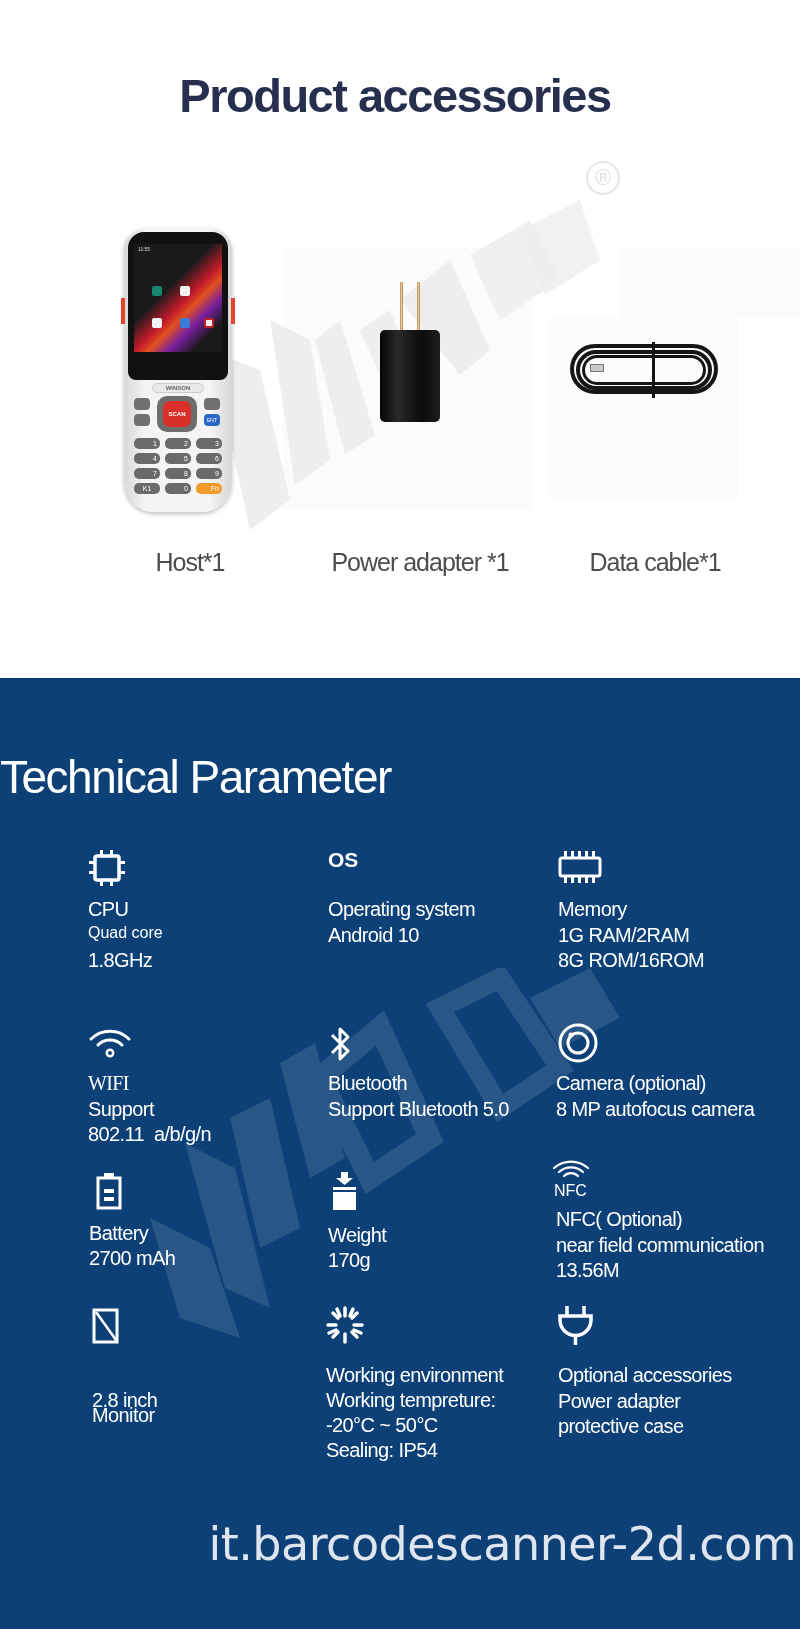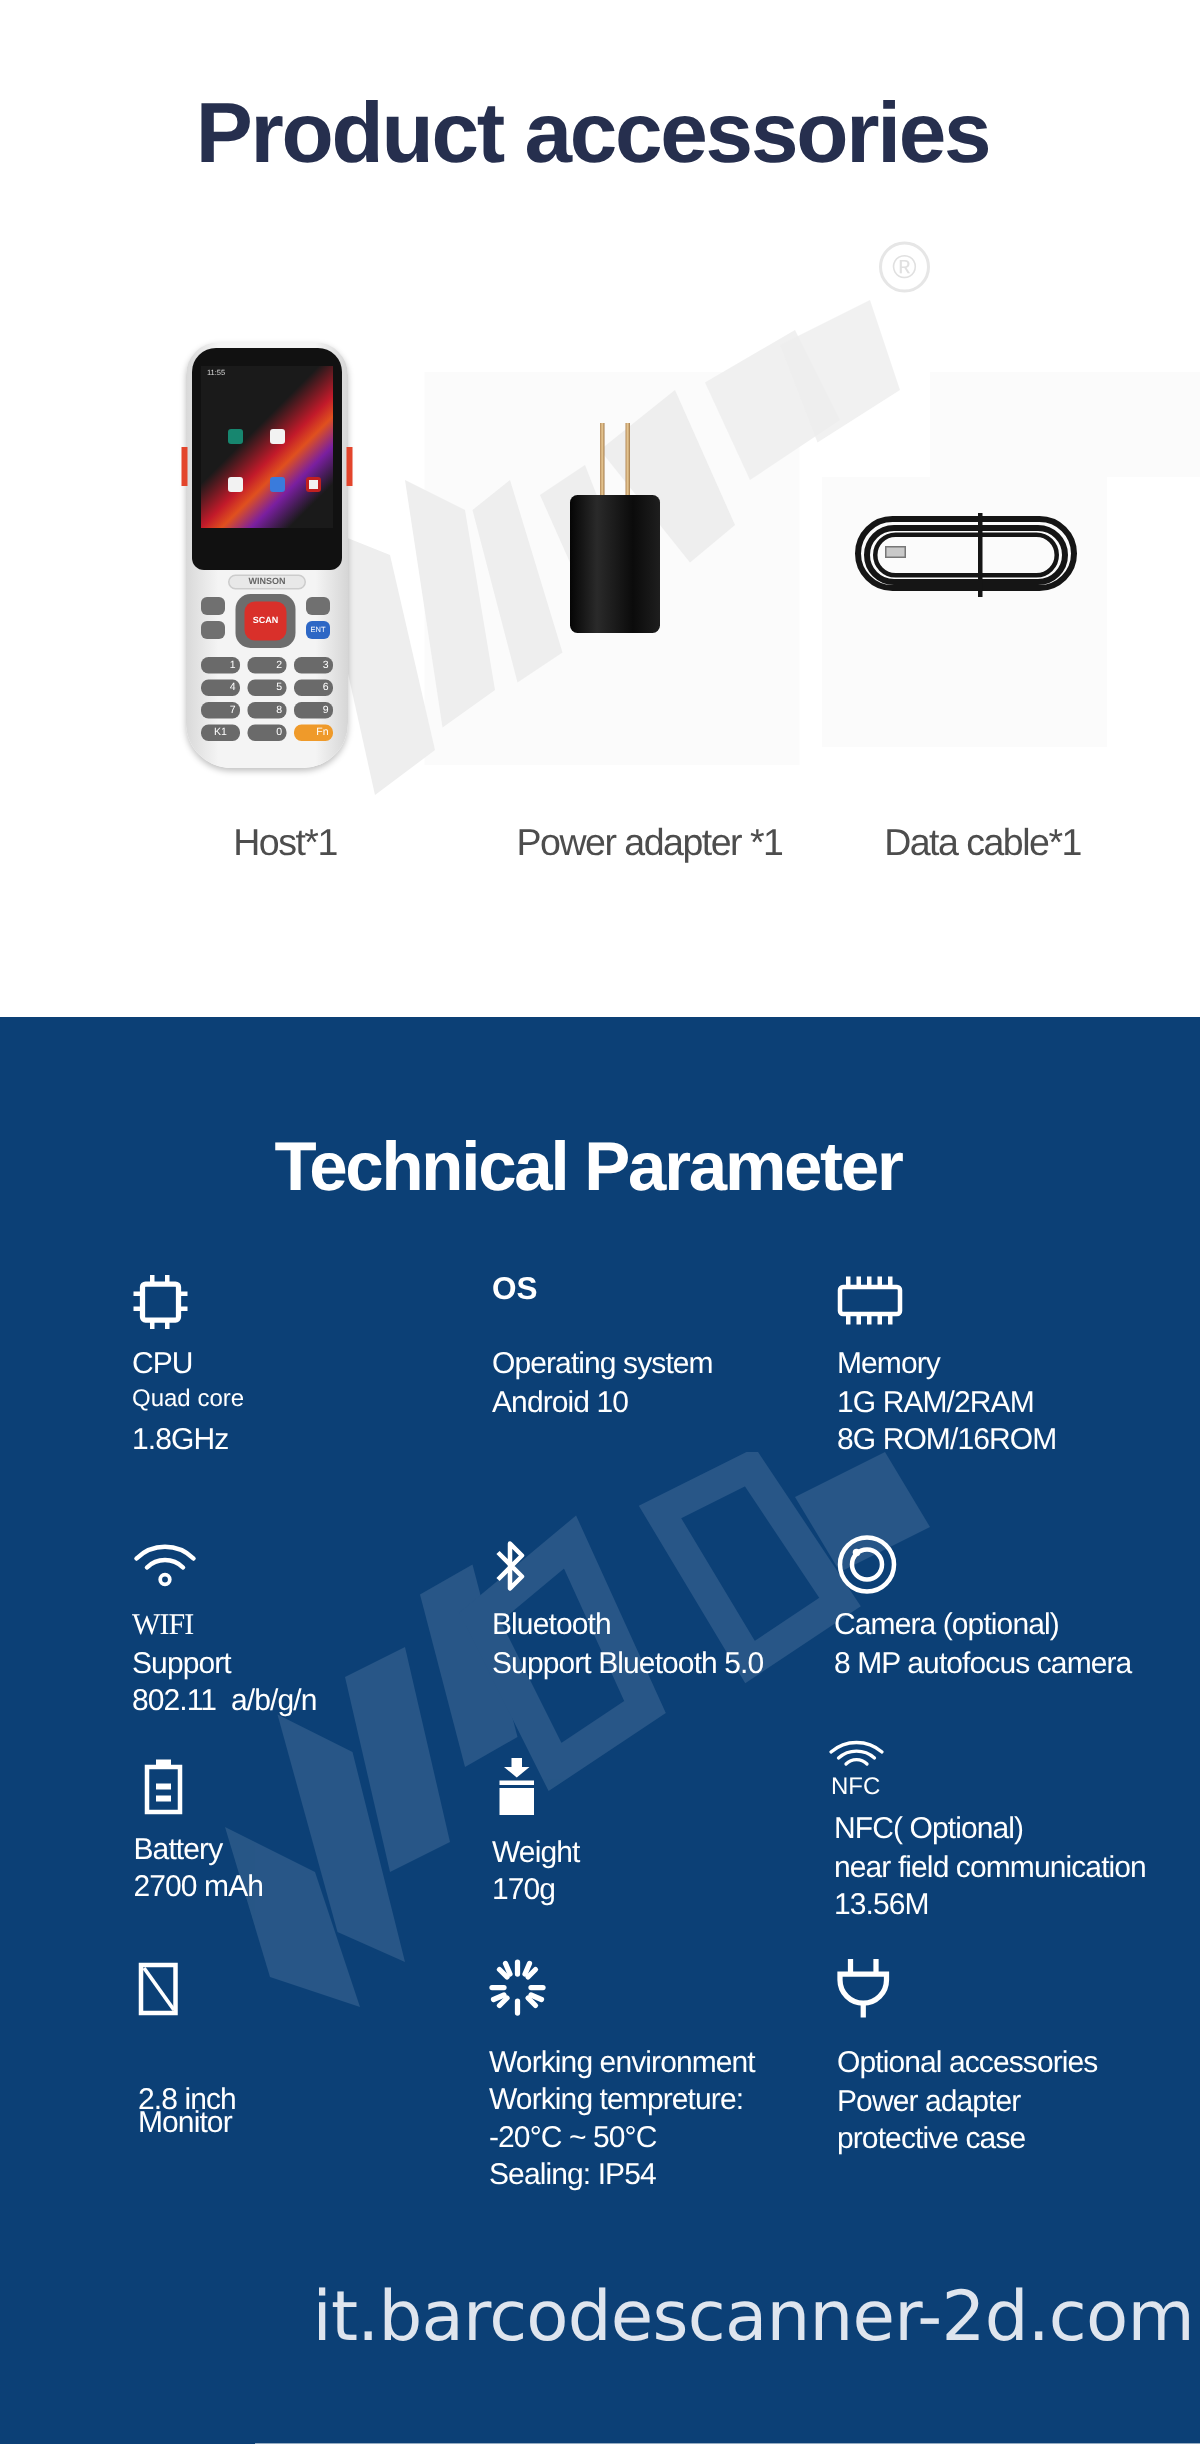--- a/index.html
+++ b/index.html
@@ -1,21 +1,21 @@
 <!DOCTYPE html>
 <html><head>
   <meta charset="utf-8">
   <style>
     * { box-sizing: border-box; margin: 0; padding: 0; }
     html, body { width: 800px; height: 1629px; overflow: hidden; background: #ffffff; }
     body { position: relative; font-family: "Liberation Sans", "DejaVu Sans", sans-serif; }
 
     
     .accessories { position: absolute; left: 0; top: 0; width: 800px; height: 678px; background: #ffffff; overflow: hidden; }
-    .acc-title { position: absolute; left: 0; width: 790px; top: 56px; text-align: center; font-size: 57px; font-weight: bold; color: #262f4e; letter-spacing: -1.5px; }
+    .acc-title { position: absolute; left: 0; width: 790px; top: 68px; text-align: center; font-size: 47px; font-weight: bold; color: #262f4e; letter-spacing: -1.5px; }
     .watermark-light { position: absolute; left: 200px; top: 200px; width: 440px; height: 340px; opacity: 1; }
     .reg-mark { position: absolute; left: 586px; top: 161px; width: 34px; height: 34px; border: 2px solid #e6e6e6; border-radius: 50%; color: #e0e0e0; font-size: 22px; text-align: center; line-height: 30px; }
     .panel-bg { position: absolute; background: #fbfbfb; }
 
     
     .host { position: absolute; left: 124px; top: 228px; width: 108px; height: 284px; background: linear-gradient(90deg,#d9d9d9 0%,#f4f4f4 20%,#f4f4f4 80%,#d6d6d6 100%); border-radius: 22px 22px 30px 30px; box-shadow: 0 2px 4px rgba(0,0,0,0.25); }
     .host-screen-frame { position: absolute; left: 4px; top: 4px; width: 100px; height: 148px; background: #111; border-radius: 16px 16px 8px 8px; }
     .host-screen { position: absolute; left: 6px; top: 12px; width: 88px; height: 108px; background: linear-gradient(135deg,#1a1a1a 0%,#1a1a1a 40%,#c21a2a 55%,#e0501e 62%,#7a1fa0 72%,#1a1a1a 85%); }
     .host-statusbar { position: absolute; left: 4px; top: 2px; font-size: 5px; color: #ddd; font-family: "Liberation Sans", sans-serif; }
     .app { position: absolute; width: 10px; height: 10px; border-radius: 2px; }
@@ -38,21 +38,21 @@
     .cable { position: absolute; left: 570px; top: 342px; width: 148px; height: 54px; }
     .cable-loop { position: absolute; border: 4px solid #151515; border-radius: 30px; }
     .cable-plug { position: absolute; left: 20px; top: 22px; width: 14px; height: 8px; background: #c9c9c9; border: 1px solid #777; }
 
     .acc-label { position: absolute; top: 548px; font-size: 25px; color: #4d4d4d; letter-spacing: -1px; text-align: center; }
     .acc-note { position: absolute; left: 0; width: 780px; top: 626px; text-align: center; font-size: 15px; color: #555; letter-spacing: -0.6px; }
 
     
     .tech { position: absolute; left: 0; top: 678px; width: 784px; height: 951px; background: #0c4076; overflow: hidden; }
     .tech-right-strip { position: absolute; left: 784px; top: 678px; width: 16px; height: 951px; background: #0c4076; }
-    .tech-title { position: absolute; left: 0; width: 784px; top: 72px; text-align: center; font-size: 46px; font-weight: bold; color: #ffffff; letter-spacing: -1.5px; }
+    .tech-title { position: absolute; left: 0; width: 784px; top: 72px; font-size: 46px; font-weight: normal; color: #ffffff; letter-spacing: -1.5px; }
     .watermark-dark { position: absolute; left: 140px; top: 290px; width: 500px; height: 380px; }
 
     .param { position: absolute; color: #ffffff; }
     .param .icon { position: absolute; left: 0; top: 0; }
     .param .name { position: absolute; left: 0; font-size: 20px; white-space: nowrap; letter-spacing: -0.6px; }
     .param .line { position: absolute; left: 0; font-size: 20px; white-space: nowrap; letter-spacing: -0.6px; }
 
     .footer-url { position: absolute; right: 4px; top: 1517px; font-size: 46px; color: #dfe5ee; font-family: "DejaVu Sans", sans-serif; letter-spacing: -0.5px; }
   </style>
 </head>
@@ -123,21 +123,21 @@
 
   <div class="cable">
     <div class="cable-loop" style="left:0;top:2px;width:148px;height:50px;"></div>
     <div class="cable-loop" style="left:6px;top:8px;width:136px;height:40px;"></div>
     <div class="cable-loop" style="left:12px;top:13px;width:124px;height:30px;border-width:3px;"></div>
     <div style="position:absolute;left:82px;top:0;width:3px;height:56px;background:#151515;"></div>
     <div class="cable-plug"></div>
   </div>
 
   <div class="acc-label" style="left:120px;width:140px;">Host*1</div>
-  <div class="acc-label" style="left:323px;width:220px;text-align:center;">Power adapter *1</div>
+  <div class="acc-label" style="left:310px;width:220px;text-align:center;">Power adapter *1</div>
   <div class="acc-label" style="left:570px;width:170px;">Data cable*1</div>
 
 </section>
 
 <div class="tech-right-strip"></div>
 <section class="tech">
 
   <svg class="watermark-dark" viewBox="0 0 500 380">
     <g fill="#2d5a8a" opacity="0.85">
       <path d="M10 250 L70 280 L100 370 L40 350 Z"></path>

